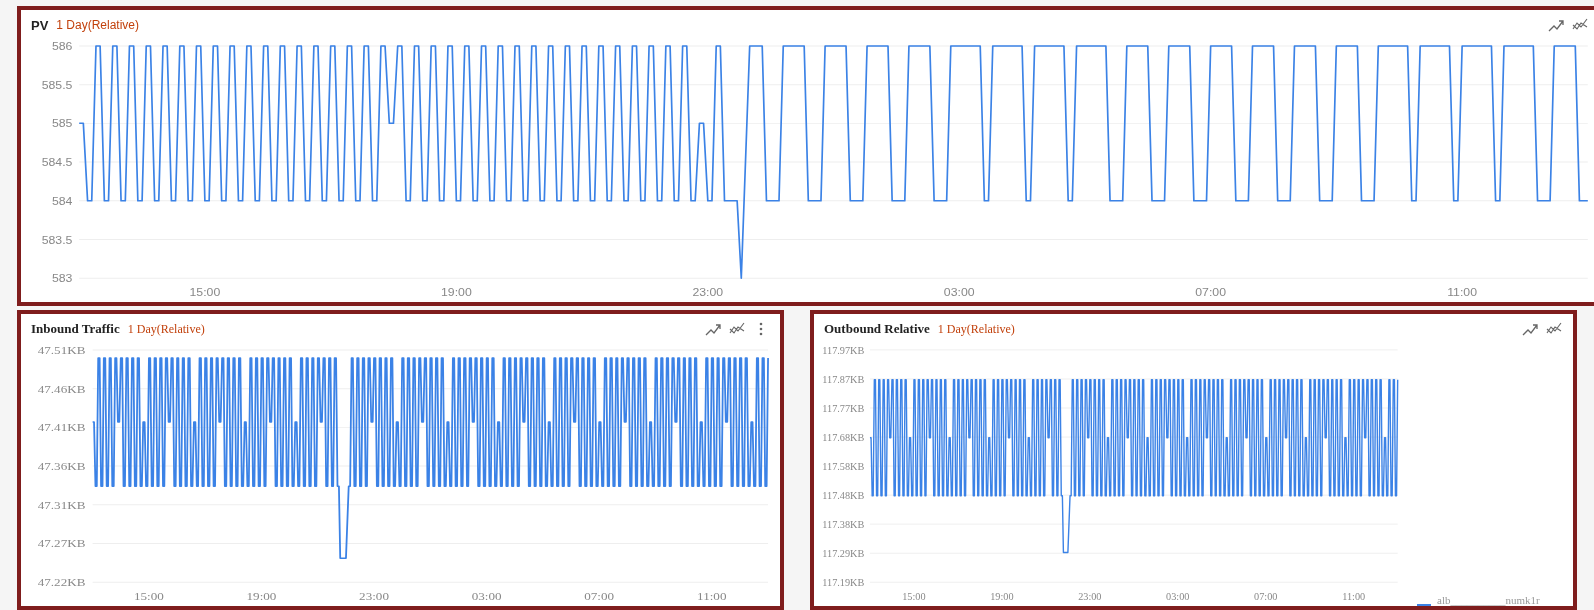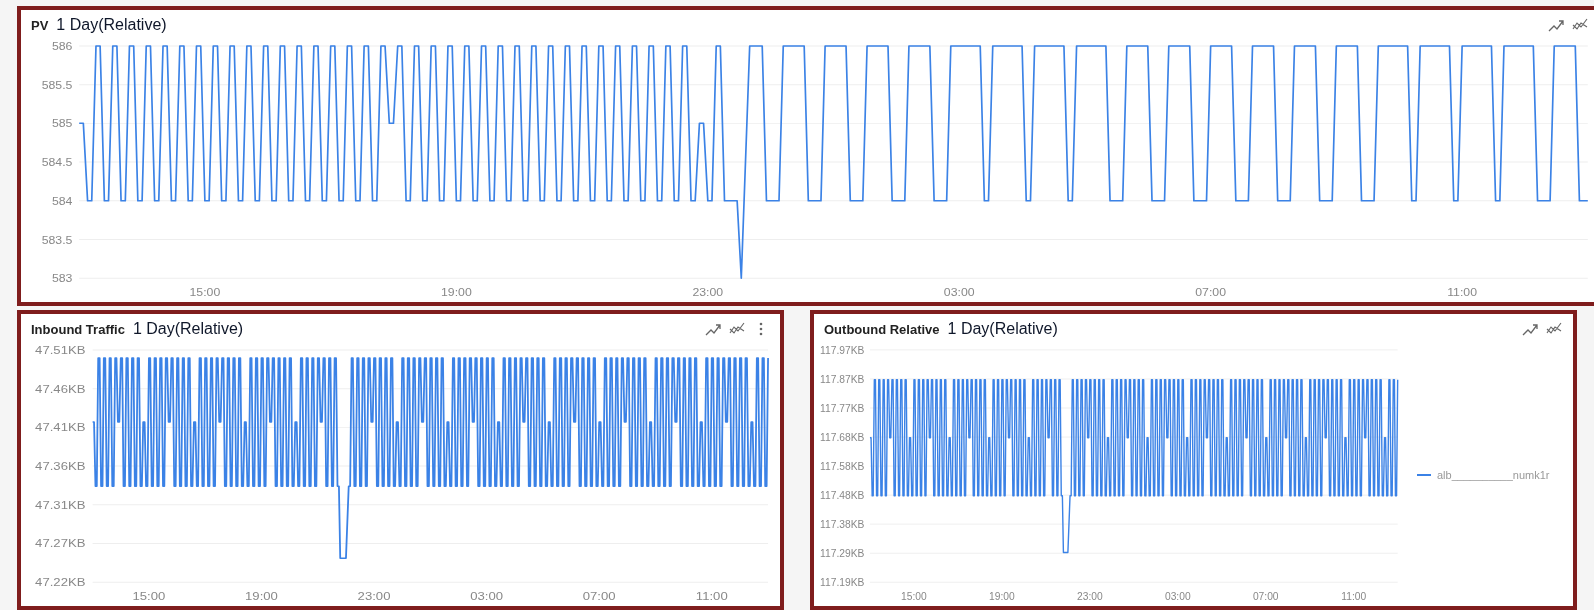--- a/index.html
+++ b/index.html
@@ -1,23 +1,23 @@
 <!DOCTYPE html>
 <html><head>
 <meta charset="utf-8">
 <style>
 html,body{margin:0;padding:0;background:#f5f5f5;font-family:"Segoe UI",Arial,sans-serif;color:#333;}
 .dashboard{padding:4px;width:1594px;box-sizing:border-box;}
 .panel{background:#fff;border:4px solid #7f1d1d;margin:2px 13px;box-sizing:border-box;position:relative;}
 .panel-top{width:1586px;height:300px;}
 .row{display:flex;}
-.panel-half{width:791px;height:300px;}
+.panel-half{width:791px;height:300px;font-family:Liberation Serif, serif;}
 .panel-header{display:flex;align-items:center;height:30px;padding:0 10px;}
 .panel-title{font-weight:600;font-size:13px;color:#222;}
-.panel-sub{font-size:16px;color:#0f172a;margin-left:8px;}
+.panel-sub{font-size:12px;color:#c2410c;margin-left:8px;}
 .panel-actions{margin-left:auto;display:flex;gap:6px;align-items:center;}
 .action-btn{width:18px;height:18px;display:flex;align-items:center;justify-content:center;cursor:pointer;}
 .chart-wrap{display:flex;height:calc(100% - 30px);}
 .chart{flex:1 1 auto;position:relative;}
 .legend{flex:0 0 auto;padding-left:10px;padding-right:6px;display:flex;align-items:center;font-size:11px;color:#555;white-space:nowrap;}
 .legend-swatch{width:14px;height:2px;background:#3b82e6;display:inline-block;margin-right:6px;}
 svg{display:block;}
 .axis-tick{font-size:11px;fill:#888;}
 .grid-line{stroke:#eee;stroke-width:1;}
 .data-line{stroke:#3b82e6;stroke-width:1.5;fill:none;stroke-linejoin:round;}
@@ -169,20 +169,20 @@
               <text class="axis-tick" x="54" y="10" text-anchor="end">117.97KB</text>
               <text class="axis-tick" x="107.16666666666666" y="259" text-anchor="middle">15:00</text>
               <text class="axis-tick" x="201.5" y="259" text-anchor="middle">19:00</text>
               <text class="axis-tick" x="295.83333333333337" y="259" text-anchor="middle">23:00</text>
               <text class="axis-tick" x="390.1666666666667" y="259" text-anchor="middle">03:00</text>
               <text class="axis-tick" x="484.5" y="259" text-anchor="middle">07:00</text>
               <text class="axis-tick" x="578.8333333333333" y="259" text-anchor="middle">11:00</text>
               <path class="data-line" d="M60.0 94.9 L61.2 94.9 L62.4 153.6 L63.5 153.6 L64.7 36.1 L65.9 36.1 L67.1 153.6 L68.3 153.6 L69.4 36.1 L70.6 36.1 L71.8 153.6 L73.0 153.6 L74.2 36.1 L75.3 36.1 L76.5 153.6 L77.7 153.6 L78.9 36.1 L80.0 36.1 L81.2 94.9 L82.4 94.9 L83.6 36.1 L84.8 36.1 L85.9 153.6 L87.1 153.6 L88.3 36.1 L89.5 36.1 L90.7 153.6 L91.8 153.6 L93.0 36.1 L94.2 36.1 L95.4 153.6 L96.6 153.6 L97.7 36.1 L98.9 36.1 L100.1 153.6 L101.3 153.6 L102.4 94.9 L103.6 94.9 L104.8 153.6 L106.0 153.6 L107.2 36.1 L108.3 36.1 L109.5 153.6 L110.7 153.6 L111.9 36.1 L113.1 36.1 L114.2 153.6 L115.4 153.6 L116.6 36.1 L117.8 36.1 L119.0 153.6 L120.1 153.6 L121.3 36.1 L122.5 36.1 L123.7 94.9 L124.9 94.9 L126.0 36.1 L127.2 36.1 L128.4 153.6 L129.6 153.6 L130.8 36.1 L131.9 36.1 L133.1 153.6 L134.3 153.6 L135.5 36.1 L136.6 36.1 L137.8 153.6 L139.0 153.6 L140.2 36.1 L141.4 36.1 L142.5 153.6 L143.7 153.6 L144.9 94.9 L146.1 94.9 L147.3 153.6 L148.4 153.6 L149.6 36.1 L150.8 36.1 L152.0 153.6 L153.2 153.6 L154.3 36.1 L155.5 36.1 L156.7 153.6 L157.9 153.6 L159.1 36.1 L160.2 36.1 L161.4 153.6 L162.6 153.6 L163.8 36.1 L164.9 36.1 L166.1 94.9 L167.3 94.9 L168.5 36.1 L169.7 36.1 L170.8 153.6 L172.0 153.6 L173.2 36.1 L174.4 36.1 L175.6 153.6 L176.7 153.6 L177.9 36.1 L179.1 36.1 L180.3 153.6 L181.5 153.6 L182.6 36.1 L183.8 36.1 L185.0 153.6 L186.2 153.6 L187.4 94.9 L188.5 94.9 L189.7 153.6 L190.9 153.6 L192.1 36.1 L193.2 36.1 L194.4 153.6 L195.6 153.6 L196.8 36.1 L198.0 36.1 L199.1 153.6 L200.3 153.6 L201.5 36.1 L202.7 36.1 L203.9 153.6 L205.0 153.6 L206.2 36.1 L207.4 36.1 L208.6 94.9 L209.8 94.9 L210.9 36.1 L212.1 36.1 L213.3 153.6 L214.5 153.6 L215.7 36.1 L216.8 36.1 L218.0 153.6 L219.2 153.6 L220.4 36.1 L221.5 36.1 L222.7 153.6 L223.9 153.6 L225.1 36.1 L226.3 36.1 L227.4 153.6 L228.6 153.6 L229.8 94.9 L231.0 94.9 L232.2 153.6 L233.3 153.6 L234.5 36.1 L235.7 36.1 L236.9 153.6 L238.1 153.6 L239.2 36.1 L240.4 36.1 L241.6 153.6 L242.8 153.6 L244.0 36.1 L245.1 36.1 L246.3 153.6 L247.5 153.6 L248.7 36.1 L249.8 36.1 L251.0 94.9 L252.2 94.9 L253.4 36.1 L254.6 36.1 L255.7 153.6 L256.9 153.6 L258.1 36.1 L259.3 36.1 L260.5 153.6 L261.6 153.6 L262.8 36.1 L264.0 36.1 L265.2 153.6 L266.4 153.6 L267.5 210.9 L269.9 210.9 L272.3 210.9 L274.6 153.6 L275.8 153.6 L277.0 36.1 L278.1 36.1 L279.3 153.6 L280.5 153.6 L281.7 36.1 L282.9 36.1 L284.0 153.6 L285.2 153.6 L286.4 36.1 L287.6 36.1 L288.8 153.6 L289.9 153.6 L291.1 36.1 L292.3 36.1 L293.5 94.9 L294.7 94.9 L295.8 36.1 L297.0 36.1 L298.2 153.6 L299.4 153.6 L300.5 36.1 L301.7 36.1 L302.9 153.6 L304.1 153.6 L305.3 36.1 L306.4 36.1 L307.6 153.6 L308.8 153.6 L310.0 36.1 L311.2 36.1 L312.3 153.6 L313.5 153.6 L314.7 94.9 L315.9 94.9 L317.1 153.6 L318.2 153.6 L319.4 36.1 L320.6 36.1 L321.8 153.6 L323.0 153.6 L324.1 36.1 L325.3 36.1 L326.5 153.6 L327.7 153.6 L328.8 36.1 L330.0 36.1 L331.2 153.6 L332.4 153.6 L333.6 36.1 L334.7 36.1 L335.9 94.9 L337.1 94.9 L338.3 36.1 L339.5 36.1 L340.6 153.6 L341.8 153.6 L343.0 36.1 L344.2 36.1 L345.4 153.6 L346.5 153.6 L347.7 36.1 L348.9 36.1 L350.1 153.6 L351.3 153.6 L352.4 36.1 L353.6 36.1 L354.8 153.6 L356.0 153.6 L357.2 94.9 L358.3 94.9 L359.5 153.6 L360.7 153.6 L361.9 36.1 L363.0 36.1 L364.2 153.6 L365.4 153.6 L366.6 36.1 L367.8 36.1 L368.9 153.6 L370.1 153.6 L371.3 36.1 L372.5 36.1 L373.7 153.6 L374.8 153.6 L376.0 36.1 L377.2 36.1 L378.4 94.9 L379.6 94.9 L380.7 36.1 L381.9 36.1 L383.1 153.6 L384.3 153.6 L385.4 36.1 L386.6 36.1 L387.8 153.6 L389.0 153.6 L390.2 36.1 L391.3 36.1 L392.5 153.6 L393.7 153.6 L394.9 36.1 L396.1 36.1 L397.2 153.6 L398.4 153.6 L399.6 94.9 L400.8 94.9 L402.0 153.6 L403.1 153.6 L404.3 36.1 L405.5 36.1 L406.7 153.6 L407.9 153.6 L409.0 36.1 L410.2 36.1 L411.4 153.6 L412.6 153.6 L413.8 36.1 L414.9 36.1 L416.1 153.6 L417.3 153.6 L418.5 36.1 L419.6 36.1 L420.8 94.9 L422.0 94.9 L423.2 36.1 L424.4 36.1 L425.5 153.6 L426.7 153.6 L427.9 36.1 L429.1 36.1 L430.3 153.6 L431.4 153.6 L432.6 36.1 L433.8 36.1 L435.0 153.6 L436.2 153.6 L437.3 36.1 L438.5 36.1 L439.7 153.6 L440.9 153.6 L442.1 94.9 L443.2 94.9 L444.4 153.6 L445.6 153.6 L446.8 36.1 L447.9 36.1 L449.1 153.6 L450.3 153.6 L451.5 36.1 L452.7 36.1 L453.8 153.6 L455.0 153.6 L456.2 36.1 L457.4 36.1 L458.6 153.6 L459.7 153.6 L460.9 36.1 L462.1 36.1 L463.3 94.9 L464.5 94.9 L465.6 36.1 L466.8 36.1 L468.0 153.6 L469.2 153.6 L470.3 36.1 L471.5 36.1 L472.7 153.6 L473.9 153.6 L475.1 36.1 L476.2 36.1 L477.4 153.6 L478.6 153.6 L479.8 36.1 L481.0 36.1 L482.1 153.6 L483.3 153.6 L484.5 94.9 L485.7 94.9 L486.9 153.6 L488.0 153.6 L489.2 36.1 L490.4 36.1 L491.6 153.6 L492.8 153.6 L493.9 36.1 L495.1 36.1 L496.3 153.6 L497.5 153.6 L498.7 36.1 L499.8 36.1 L501.0 153.6 L502.2 153.6 L503.4 36.1 L504.5 36.1 L505.7 94.9 L506.9 94.9 L508.1 36.1 L509.3 36.1 L510.4 153.6 L511.6 153.6 L512.8 36.1 L514.0 36.1 L515.2 153.6 L516.3 153.6 L517.5 36.1 L518.7 36.1 L519.9 153.6 L521.1 153.6 L522.2 36.1 L523.4 36.1 L524.6 153.6 L525.8 153.6 L527.0 94.9 L528.1 94.9 L529.3 153.6 L530.5 153.6 L531.7 36.1 L532.8 36.1 L534.0 153.6 L535.2 153.6 L536.4 36.1 L537.6 36.1 L538.7 153.6 L539.9 153.6 L541.1 36.1 L542.3 36.1 L543.5 153.6 L544.6 153.6 L545.8 36.1 L547.0 36.1 L548.2 94.9 L549.4 94.9 L550.5 36.1 L551.7 36.1 L552.9 153.6 L554.1 153.6 L555.3 36.1 L556.4 36.1 L557.6 153.6 L558.8 153.6 L560.0 36.1 L561.1 36.1 L562.3 153.6 L563.5 153.6 L564.7 36.1 L565.9 36.1 L567.0 153.6 L568.2 153.6 L569.4 94.9 L570.6 94.9 L571.8 153.6 L572.9 153.6 L574.1 36.1 L575.3 36.1 L576.5 153.6 L577.7 153.6 L578.8 36.1 L580.0 36.1 L581.2 153.6 L582.4 153.6 L583.6 36.1 L584.7 36.1 L585.9 153.6 L587.1 153.6 L588.3 36.1 L589.4 36.1 L590.6 94.9 L591.8 94.9 L593.0 36.1 L594.2 36.1 L595.3 153.6 L596.5 153.6 L597.7 36.1 L598.9 36.1 L600.1 153.6 L601.2 153.6 L602.4 36.1 L603.6 36.1 L604.8 153.6 L606.0 153.6 L607.1 36.1 L608.3 36.1 L609.5 153.6 L610.7 153.6 L611.9 94.9 L613.0 94.9 L614.2 153.6 L615.4 153.6 L616.6 36.1 L617.7 36.1 L618.9 153.6 L620.1 153.6 L621.3 36.1 L622.5 36.1 L623.6 153.6 L624.8 153.6 L626.0 36.1 "></path>
             </svg>
         </div>
-        <div class="legend" style="width:150px;">
+        <div class="legend" style="width:150px;align-items:flex-end;">
           <span class="legend-swatch"></span>
           <span class="legend-text">alb__________numk1r</span>
         </div>
       </div>
     </div>
   </div>
 </div>
 
 </body></html>

